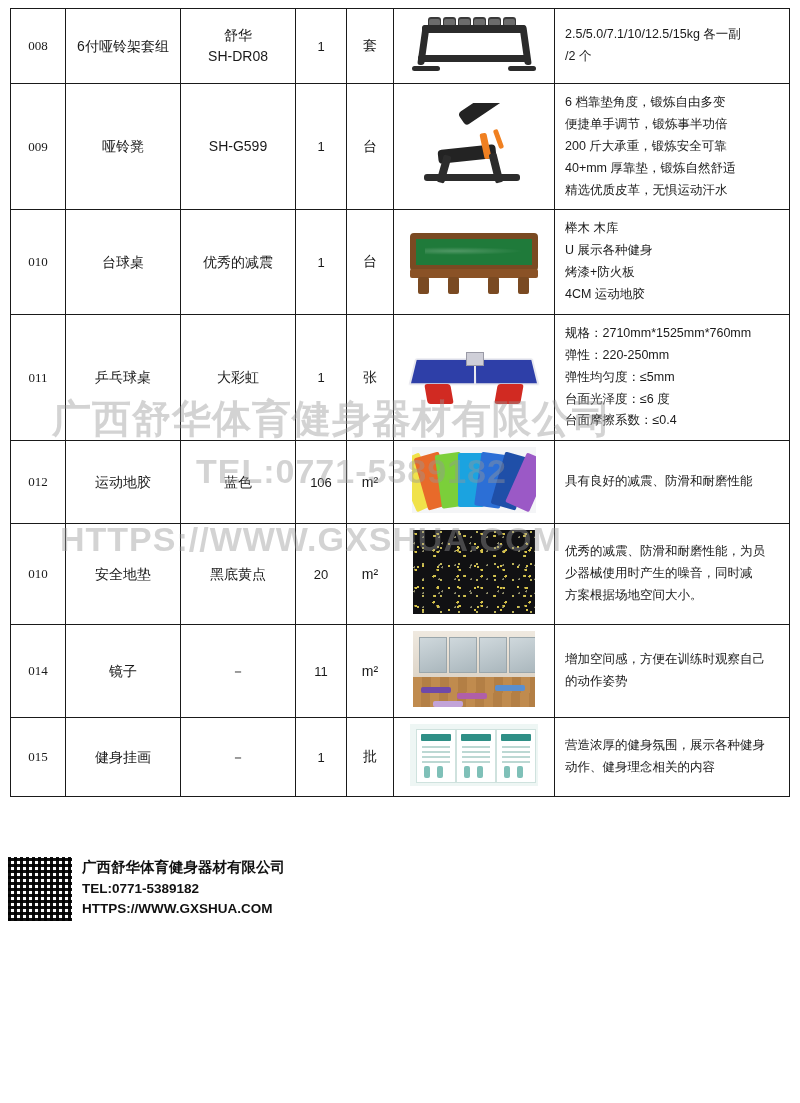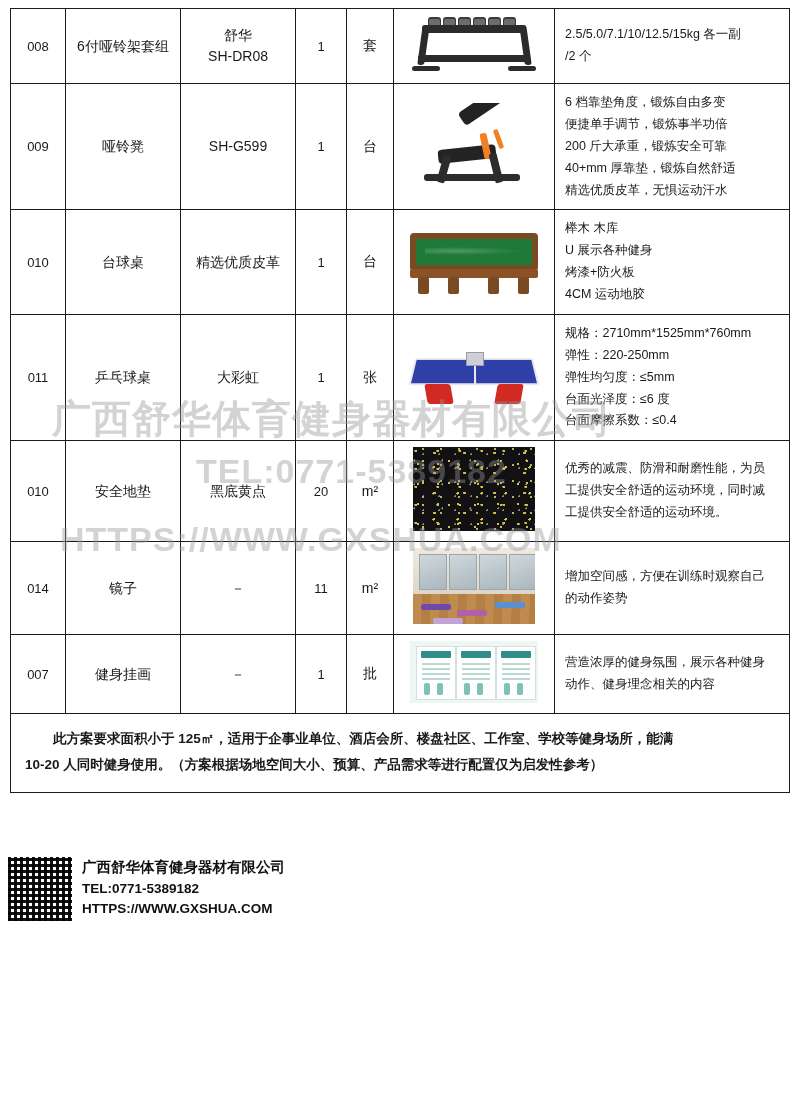--- a/index.html
+++ b/index.html
@@ -27,21 +27,21 @@
     border-collapse: collapse;
     table-layout: fixed;
     position: relative;
     z-index: 2;
   }
   table.equip td {
     border: 1px solid #1a1a1a;
     vertical-align: middle;
     background: transparent;
   }
-  .c-no    { width: 52px;  text-align: center; font-size: 13px; }
+  .c-no    { width: 52px;  text-align: center; font-size: 13px; font-family: Liberation Serif, serif; }
   .c-name  { width: 112px; text-align: center; font-size: 14px; line-height: 1.5; }
   .c-model { width: 112px; text-align: center; font-size: 14px; line-height: 1.5; }
   .c-qty   { width: 48px;  text-align: center; font-size: 13px; }
   .c-unit  { width: 44px;  text-align: center; font-size: 14px; }
   .c-img   { width: 152px; text-align: center; padding: 6px 4px; }
   .c-desc  { padding: 8px 10px; font-size: 12.5px; line-height: 1.75; }
   .c-desc div { white-space: nowrap; }
 
   .footer-cell {
     padding: 12px 14px 14px 14px;
@@ -317,21 +317,21 @@
           <div>200 斤大承重，锻炼安全可靠</div>
           <div>40+mm 厚靠垫，锻炼自然舒适</div>
           <div>精选优质皮革，无惧运动汗水</div>
         </td>
       </tr>
 
       <tr>
         <td class="c-no">010</td>
         <td class="c-name">台球桌</td>
         <td class="c-model">
-          <div>精选优质皮革</div>
+          <div>优秀的减震</div>
         </td>
         <td class="c-qty">1</td>
         <td class="c-unit">台</td>
         <td class="c-img">
           <span class="thumb billiard">
             <span class="felt"></span>
             <span class="apron"></span>
             <span class="lg" style="left:18px;"></span>
             <span class="lg" style="left:48px;"></span>
             <span class="lg" style="left:88px;"></span>
@@ -364,36 +364,59 @@
         </td>
         <td class="c-desc">
           <div>规格：2710mm*1525mm*760mm</div>
           <div>弹性：220-250mm</div>
           <div>弹性均匀度：≤5mm</div>
           <div>台面光泽度：≤6 度</div>
           <div>台面摩擦系数：≤0.4</div>
         </td>
       </tr>
 
+      <tr>
+        <td class="c-no">012</td>
+        <td class="c-name">运动地胶</td>
+        <td class="c-model">
+          <div>蓝色</div>
+        </td>
+        <td class="c-qty">106</td>
+        <td class="c-unit">m²</td>
+        <td class="c-img">
+          <span class="thumb samples">
+            <i style="left:4px;  background:#f0e24a; transform:rotate(-24deg);"></i>
+            <i style="left:16px; background:#e86a2a; transform:rotate(-16deg);"></i>
+            <i style="left:30px; background:#7bcf3a; transform:rotate(-8deg);"></i>
+            <i style="left:46px; background:#1ba3e0; transform:rotate(0deg);"></i>
+            <i style="left:62px; background:#2c6fd6; transform:rotate(8deg);"></i>
+            <i style="left:78px; background:#1f4fa8; transform:rotate(16deg);"></i>
+            <i style="left:92px; background:#9b59c6; transform:rotate(24deg);"></i>
+          </span>
+        </td>
+        <td class="c-desc">
+          <div>具有良好的减震、防滑和耐磨性能</div>
+        </td>
+      </tr>
 
       <tr>
         <td class="c-no">010</td>
         <td class="c-name">安全地垫</td>
         <td class="c-model">
           <div>黑底黄点</div>
         </td>
         <td class="c-qty">20</td>
         <td class="c-unit">m²</td>
         <td class="c-img">
           <span class="thumb mat"></span>
         </td>
         <td class="c-desc">
           <div>优秀的减震、防滑和耐磨性能，为员</div>
-          <div>工提供安全舒适的运动环境，同时减</div>
-          <div>工提供安全舒适的运动环境。</div>
+          <div>少器械使用时产生的噪音，同时减</div>
+          <div>方案根据场地空间大小。</div>
         </td>
       </tr>
 
       <tr>
         <td class="c-no">014</td>
         <td class="c-name">镜子</td>
         <td class="c-model">
           <div>－</div>
         </td>
         <td class="c-qty">11</td>
@@ -412,21 +435,21 @@
             <span class="ymat" style="left:20px; top:70px; background:#c2a3d8;"></span>
           </span>
         </td>
         <td class="c-desc">
           <div>增加空间感，方便在训练时观察自己</div>
           <div>的动作姿势</div>
         </td>
       </tr>
 
       <tr>
-        <td class="c-no">007</td>
+        <td class="c-no">015</td>
         <td class="c-name">健身挂画</td>
         <td class="c-model">
           <div>－</div>
         </td>
         <td class="c-qty">1</td>
         <td class="c-unit">批</td>
         <td class="c-img">
           <span class="thumb poster">
             <span class="card" style="left:6px;">
               <span class="hd"></span>
@@ -456,26 +479,20 @@
                 <span class="fig" style="left:20px; top:36px;"></span>
             </span>
           </span>
         </td>
         <td class="c-desc">
           <div>营造浓厚的健身氛围，展示各种健身</div>
           <div>动作、健身理念相关的内容</div>
         </td>
       </tr>
 
-      <tr>
-        <td class="footer-cell" colspan="7">
-          <div class="ln1">此方案要求面积小于 125㎡，适用于企事业单位、酒店会所、楼盘社区、工作室、学校等健身场所，能满</div>
-          <div>10-20 人同时健身使用。（方案根据场地空间大小、预算、产品需求等进行配置仅为启发性参考）</div>
-        </td>
-      </tr>
 
     </tbody>
   </table>
 
   <div class="wm wm-1">广西舒华体育健身器材有限公司</div>
   <div class="wm wm-2">TEL:0771-5389182</div>
   <div class="wm wm-3">HTTPS://WWW.GXSHUA.COM</div>
 
   <div class="stamp">
     <div class="qr"></div>

